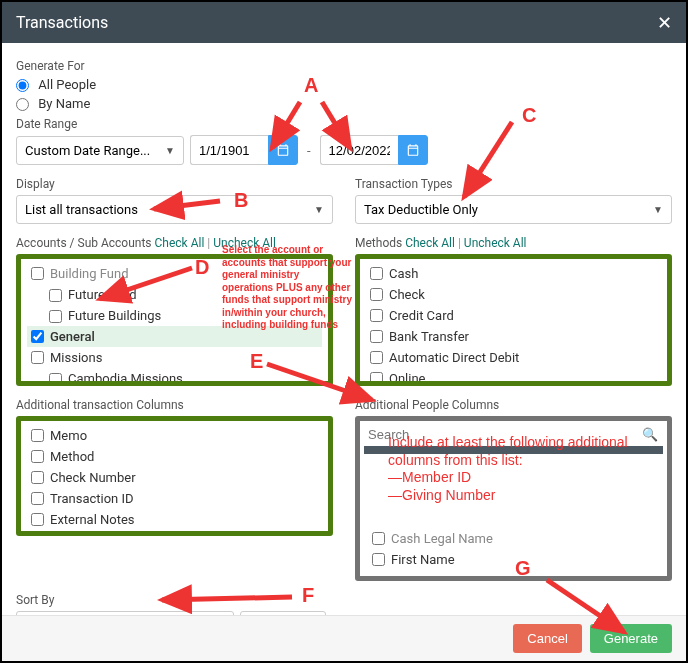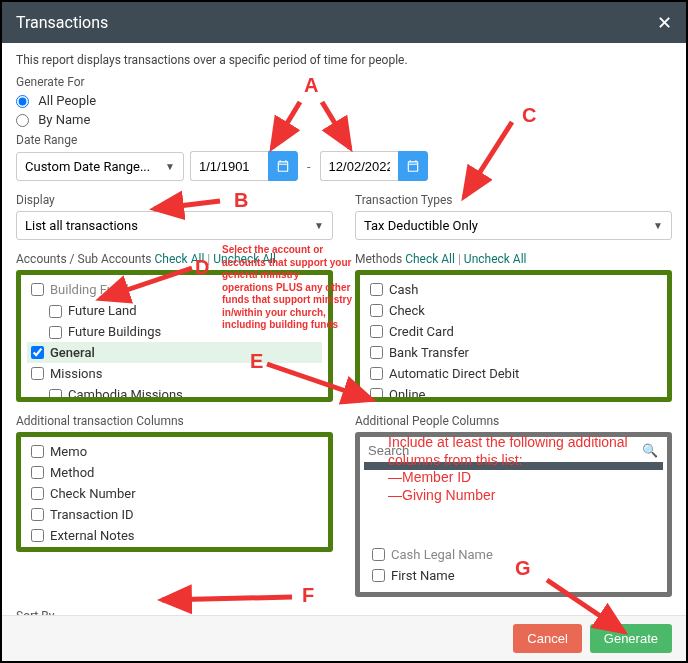--- a/index.html
+++ b/index.html
@@ -138,21 +138,20 @@
 </head>
 <body>
 
 <div class="header">
   <span>Transactions</span>
   <span class="close-x">✕</span>
 </div>
 
 <div class="content">
 
-  <div class="desc">This report displays transactions over a specific period of time for people.</div>
 
   <div class="section-label">Generate For</div>
   <div class="radio-row">
     <input type="radio" checked="" style="">
     <span>All People</span>
   </div>
   <div class="radio-row">
     <input type="radio" style="">
     <span>By Name</span>
   </div>

